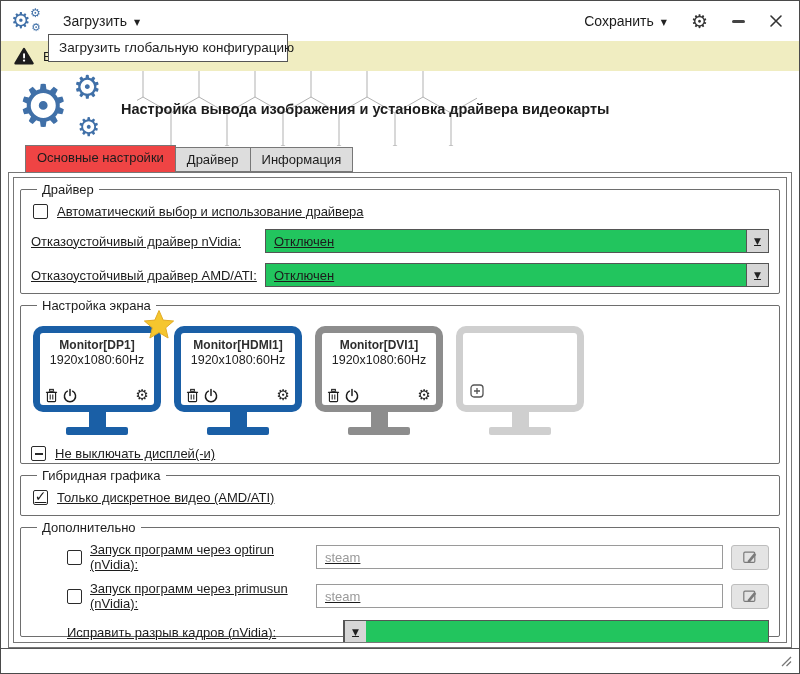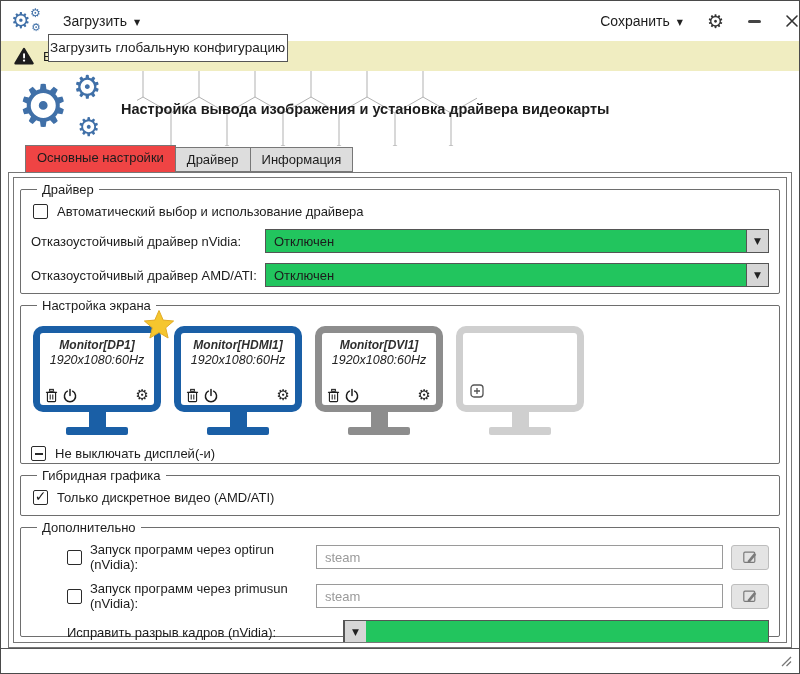--- a/index.html
+++ b/index.html
@@ -10,30 +10,30 @@
   
   .titlebar { height:40px; display:flex; align-items:center; position:relative; background:#fff; }
   .app-icon { position:relative; width:34px; height:30px; margin-left:10px; flex:none; }
   .gear-glyph { font-family:"DejaVu Sans", sans-serif; line-height:1; position:absolute; color:#4070a8; }
   .app-icon .g1 { font-size:22px; left:0; top:4px; }
   .app-icon .g2 { font-size:12px; left:19px; top:1px; }
   .app-icon .g3 { font-size:11px; left:20px; top:16px; }
   .menu-btn { display:flex; align-items:center; gap:7px; margin-left:18px; font-size:14px; cursor:default; z-index:2; }
   .dd-arrow { font-family:"DejaVu Sans", sans-serif; font-size:8px; color:#222; margin-top:2px; }
   .titlebar-title { position:absolute; left:0; right:0; text-align:center; font-size:14px; color:#222; }
-  .titlebar-right { margin-left:auto; display:flex; align-items:center; gap:24px; z-index:2; }
+  .titlebar-right { margin-left:auto; display:flex; align-items:center; gap:24px; padding-right:16px; z-index:2; }
   .tb-gear { font-family:"DejaVu Sans", sans-serif; font-size:19px; color:#333; line-height:1; }
   .minimize-bar { width:13px; height:3px; background:#444; border-radius:2px; }
 
   
   .warnbar { height:30px; background:#f0edc1; display:flex; align-items:center; gap:9px; padding-left:13px; font-size:13px; }
 
   
   .menu-popup { position:absolute; left:47px; top:33px; width:240px; background:#fff; border:1px solid #555; z-index:60; }
-  .menu-item { height:26px; line-height:26px; padding:0 1px; font-size:13.5px; white-space:nowrap; }
+  .menu-item { height:26px; line-height:26px; padding:0 10px; font-size:13.5px; white-space:nowrap; }
 
   
   .header { height:75px; position:relative; background:#fff; }
   .hexes { position:absolute; left:136px; top:0; }
   .header-gears { position:absolute; left:16px; top:1px; width:96px; height:73px; }
   .header-gears .g1 { font-size:58px; left:0; top:5px; }
   .header-gears .g2 { font-size:32px; left:56px; top:-1px; }
   .header-gears .g3 { font-size:26px; left:60px; top:42px; }
   .header-title { position:absolute; left:120px; top:0; height:100%; display:flex; align-items:center; font-weight:bold; font-size:14.5px; color:#1d1d1d; z-index:2; }
 
@@ -42,21 +42,21 @@
   .tab { height:25px; line-height:23px; padding:0 11px; font-size:13px; background:#ddd; border:1px solid #777; margin-right:-1px; white-space:nowrap; }
   .tab.active { background:#ef4444; border-bottom:none; height:27px; z-index:6; position:relative; }
 
   
   .tabframe { margin:0 7px; height:476px; border:1px solid #777; padding:4px; }
   .tabpage { height:100%; border:1px solid #777; padding:4px 6px; overflow:hidden; }
 
   fieldset { border:1px solid #6e6e6e; border-radius:2px; margin:0 0 4px 0; padding:0 10px 6px; }
   legend { font-size:13px; padding:0 5px; margin-left:6px; }
 
-  .f-row { display:flex; align-items:center; }
+  .f-row { display:flex; align-items:center;text-decoration:underline; }
   .lbl { font-size:13px; }
 
   
   .cb { width:15px; height:15px; border:1.5px solid #2b2b2b; border-radius:2px; background:#fff; display:inline-flex; align-items:center; justify-content:center; flex:none; }
   .cb.checked::after { content:"\2713"; font-family:"DejaVu Sans", sans-serif; font-size:14px; font-weight:bold; color:#1c1c1c; margin-top:-3px; }
   .cb.indet::after { content:""; width:8px; height:2px; background:#2b2b2b; }
   .cb-gap { margin-right:9px; }
 
   
   .combo { height:24px; border:1px solid #555; background:#22c55e; display:flex; align-items:stretch; flex:1; }
@@ -67,21 +67,21 @@
   
   .drv { height:112px; }
   .drv .row1 { margin:7px 0 0 2px; }
   .drv .rowc { margin-top:10px; }
   .drv .rowc .lbl { flex:0 0 234px; }
 
   
   .scr { height:166px; }
   .monitors { display:flex; gap:13px; margin:13px 0 0 2px; }
   .monitor { width:128px; position:relative; }
-  .mon-screen { height:86px; border:7px solid #1a5fa6; border-radius:10px; background:#fff; position:relative;font-style:italic; }
+  .mon-screen { height:86px; border:7px solid #1a5fa6; border-radius:10px; background:#fff; position:relative; }
   .mon-screen.gray { border-color:#8d8d8d; }
   .mon-screen.empty { border-color:#cfcfcf; }
   .mon-name { font-size:12px; font-weight:bold; text-align:center; margin-top:5px; color:#2e2e2e; white-space:nowrap; }
   .mon-res { font-size:12.5px; text-align:center; margin-top:1px; color:#222; white-space:nowrap; }
   .mon-icons { position:absolute; left:5px; right:5px; bottom:2px; display:flex; align-items:center; gap:5px; }
   .mon-gear { font-family:"DejaVu Sans", sans-serif; font-size:15px; color:#262626; line-height:1; margin-left:auto; }
   .mon-stand { width:17px; height:15px; margin:0 auto; background:#1a5fa6; }
   .mon-base { width:62px; height:8px; margin:0 auto; background:#1a5fa6; border-radius:2px; }
   .gray-bg { background:#8d8d8d; }
   .empty-bg { background:#cfcfcf; }

